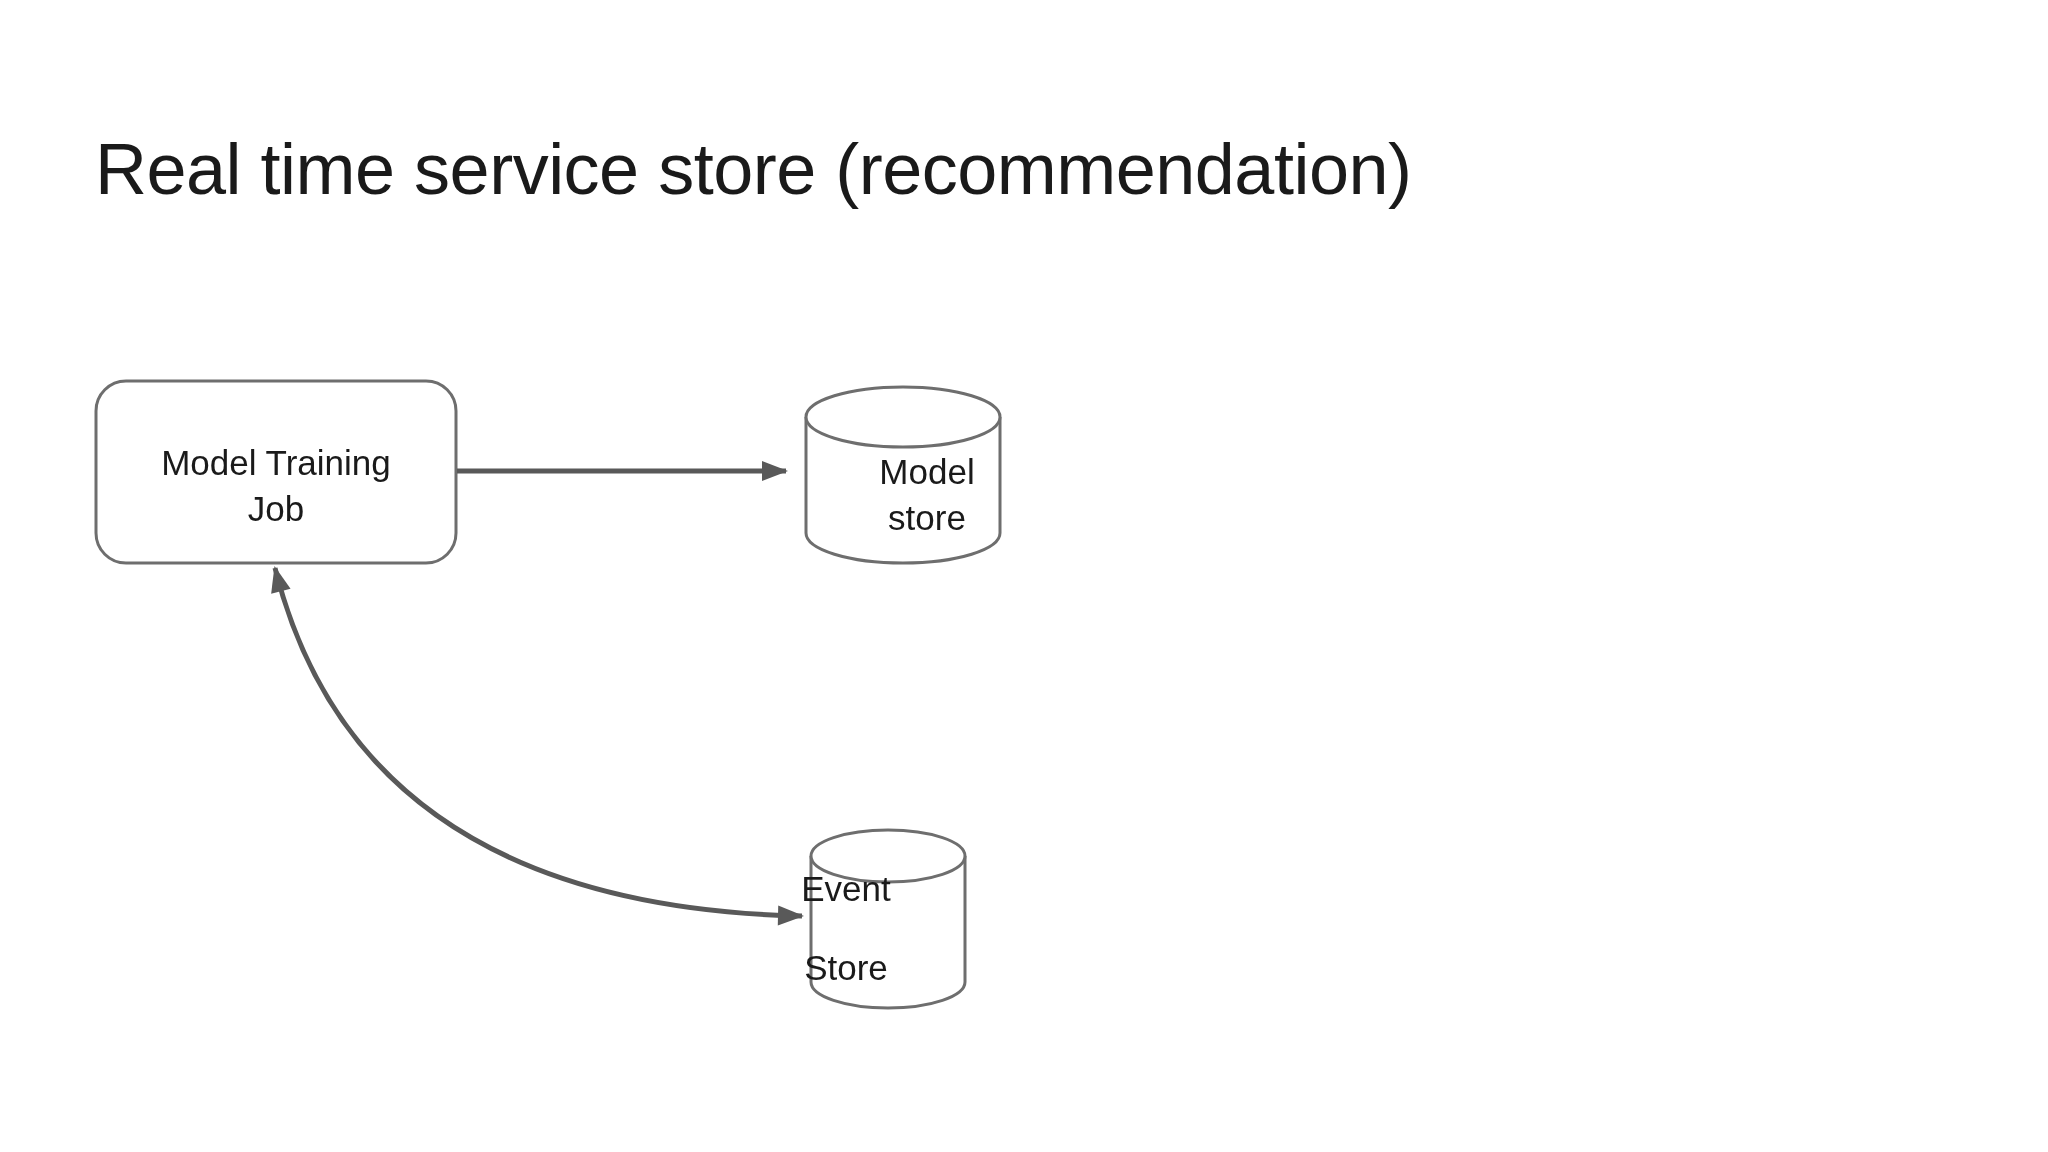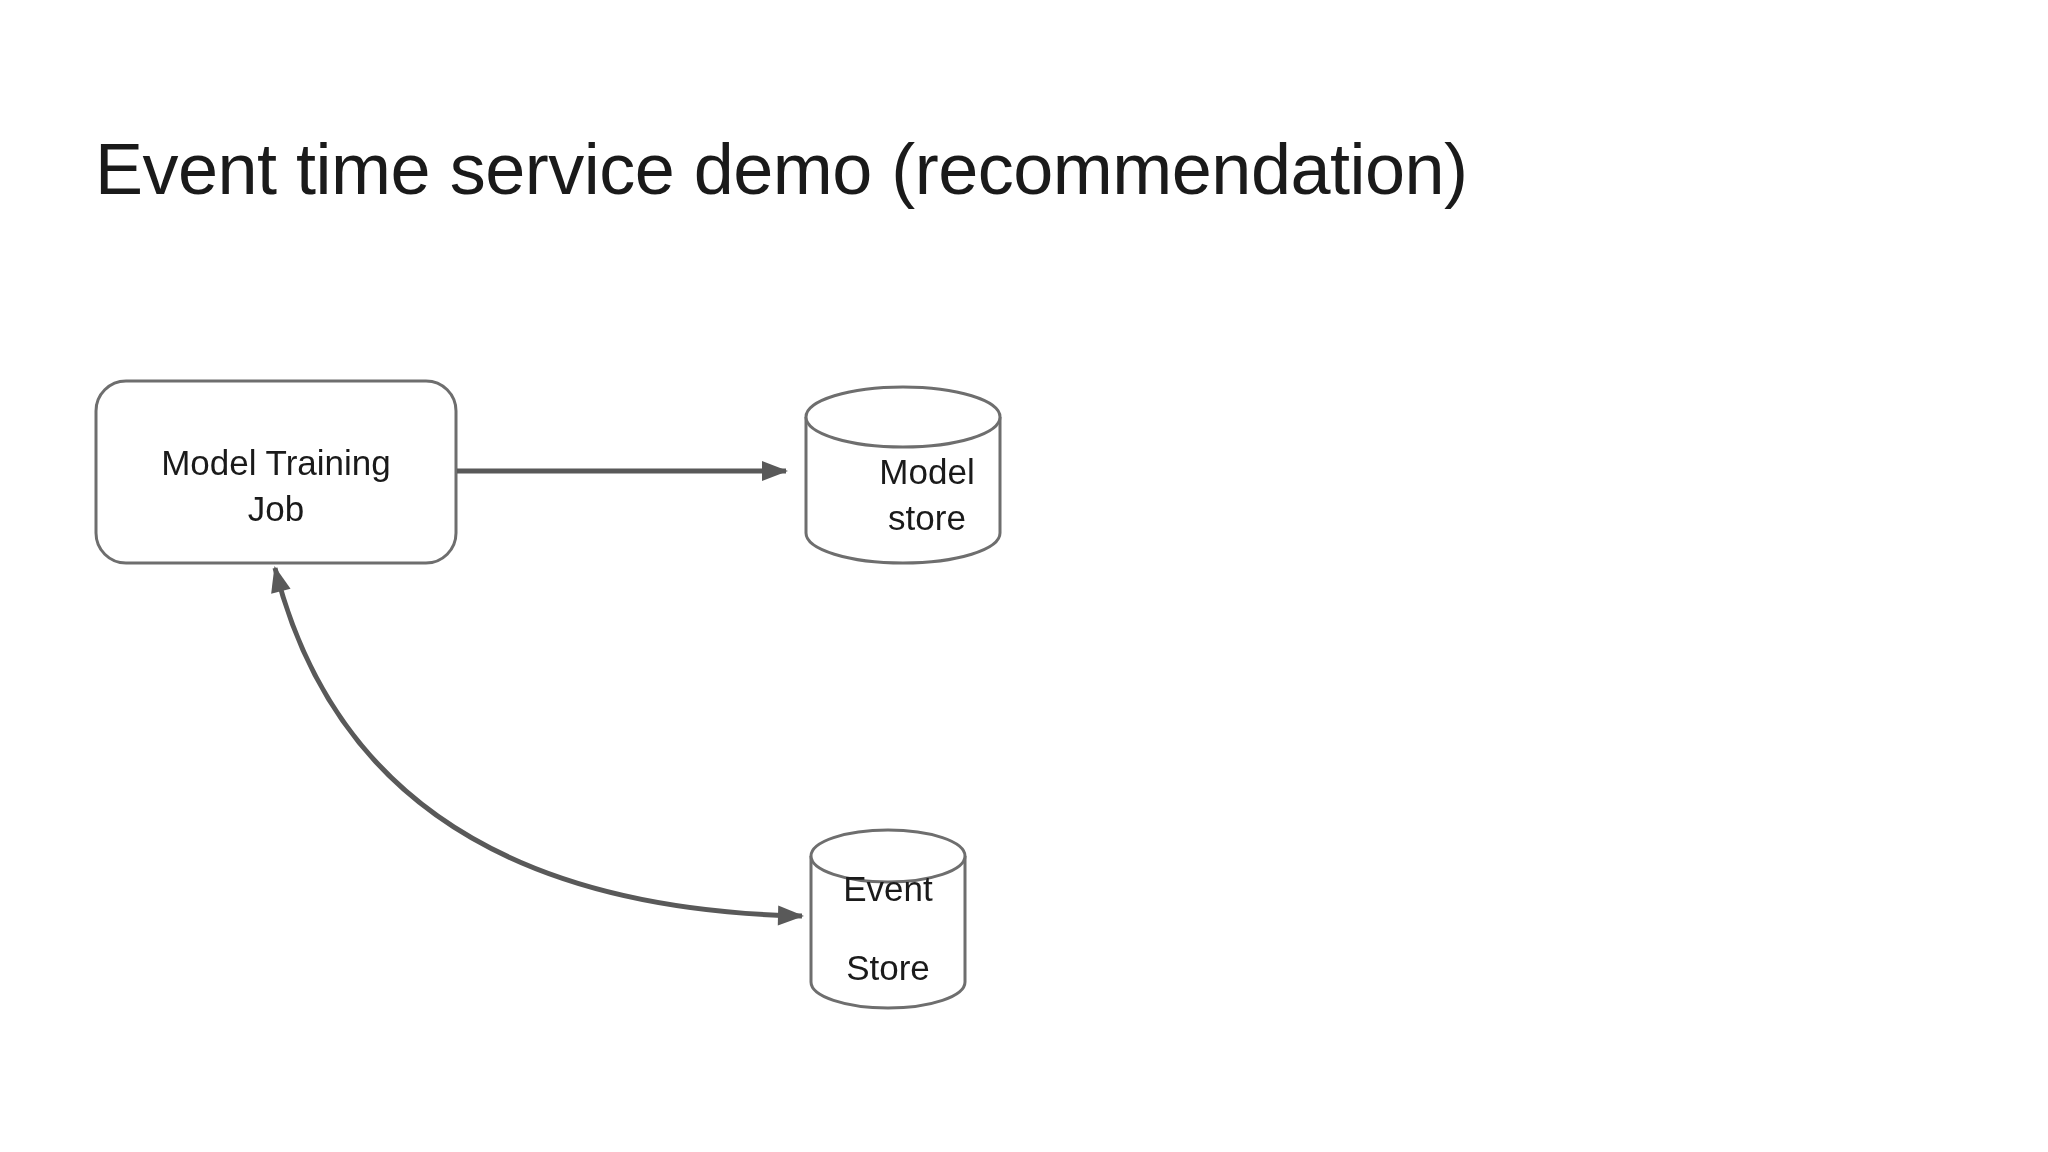--- a/index.html
+++ b/index.html
@@ -56,21 +56,21 @@
     font-size: 35px;
     line-height: 46px;
     font-weight: 400;
   }
 </style>
 </head>
 <body>
 
 <div class="slide">
 
-  <h1 class="slide-title">Event time service demo (recommendation)</h1>
+  <h1 class="slide-title">Real time service store (recommendation)</h1>
 
   <svg class="diagram-svg" viewBox="0 0 2048 1152">
     <defs>
       <marker id="arrow" markerUnits="userSpaceOnUse" markerWidth="30" markerHeight="24" refX="25" refY="11" orient="auto-start-reverse">
         <path class="arrowhead" d="M1,1 L27,11 L1,21 Z"></path>
       </marker>
     </defs>
 
     <rect class="node-shape" x="96" y="381" width="360" height="182" rx="30" ry="30"></rect>
 
@@ -92,18 +92,18 @@
   <div class="node-label" style="left:96px; top:381px; width:360px; height:210px;">
     <span>Model Training</span>
     <span>Job</span>
   </div>
 
   <div class="node-label" style="left:806px; top:432px; width:194px; height:125px;margin-left:24px;">
     <span>Model</span>
     <span>store</span>
   </div>
 
-  <div class="node-label" style="left:811px; top:868px; width:154px; height:120px;gap:33px;">
+  <div class="node-label" style="left:769px; top:868px; width:154px; height:120px;gap:33px;">
     <span>Event</span>
     <span>Store</span>
   </div>
 
 </div>
 
 </body></html>

